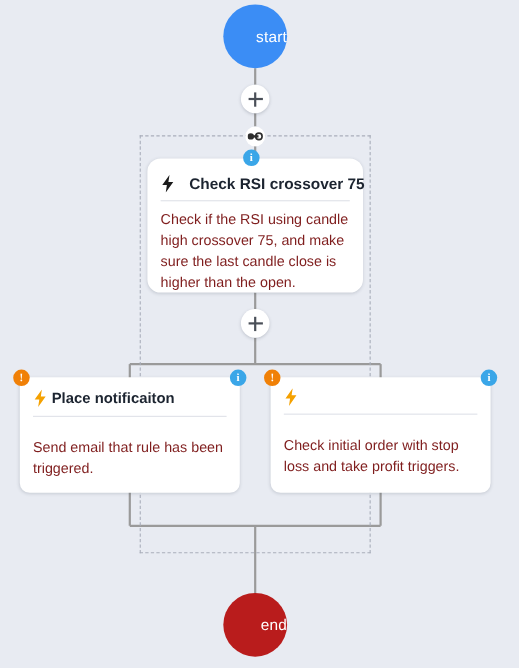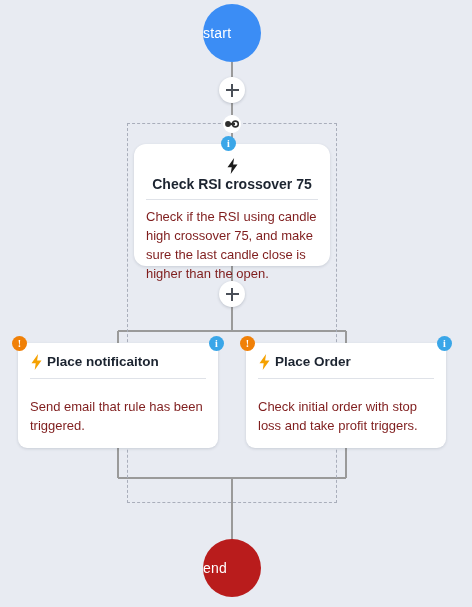--- a/index.html
+++ b/index.html
@@ -30,21 +30,21 @@
     height: 607px;
     pointer-events: none;
   }
 
   
   .terminal {
     position: absolute;
     border-radius: 50%;
     display: flex;
     align-items: center;
-    justify-content: flex-start;
+    justify-content: flex-end;
     color: #ffffff;
     font-size: 14px;
     letter-spacing: .2px;
   }
   #start-node {
     left: 203px;
     top: 4px;
     width: 58px;
     height: 58px;
     background: #3b8df5;
@@ -141,23 +141,22 @@
     align-items: center;
     gap: 4px;
     font-size: 13.5px;
     font-weight: bold;
     color: #1c2430;
     white-space: nowrap;
     line-height: 18px;
   }
   #card-condition .card-title {
     font-size: 14px;
-    gap: 1px;
+    gap: 13px;
     margin-top: 4px;
-    flex-direction: column;
   }
   .card-divider {
     height: 1px;
     background: #dfe2e8;
     margin: 7px 0 0 0;
   }
   #card-condition .card-divider { margin-top: 6px; }
   .card-body {
     font-size: 13px;
     line-height: 19px;
@@ -288,21 +287,20 @@
 
   <div class="card" id="card-order">
     <div class="badge badge-warn" id="badge-warn-order">!</div>
     <div class="badge badge-info" id="badge-info-order">i</div>
     <div class="card-title">
       <span class="bolt">
         <svg width="13" height="16" viewBox="0 0 12 16">
           <path d="M7.6 0 L1 9.2 H5.2 L4.2 16 L11 6.4 H6.6 Z" fill="#f5a100"></path>
         </svg>
       </span>
-      <span>Place Order</span>
     </div>
     <div class="card-divider"></div>
     <div class="card-body">Check initial order with stop loss and take profit triggers.</div>
   </div>
 
   <div class="terminal" id="end-node">
     <span>end</span>
   </div>
 
 </div>

